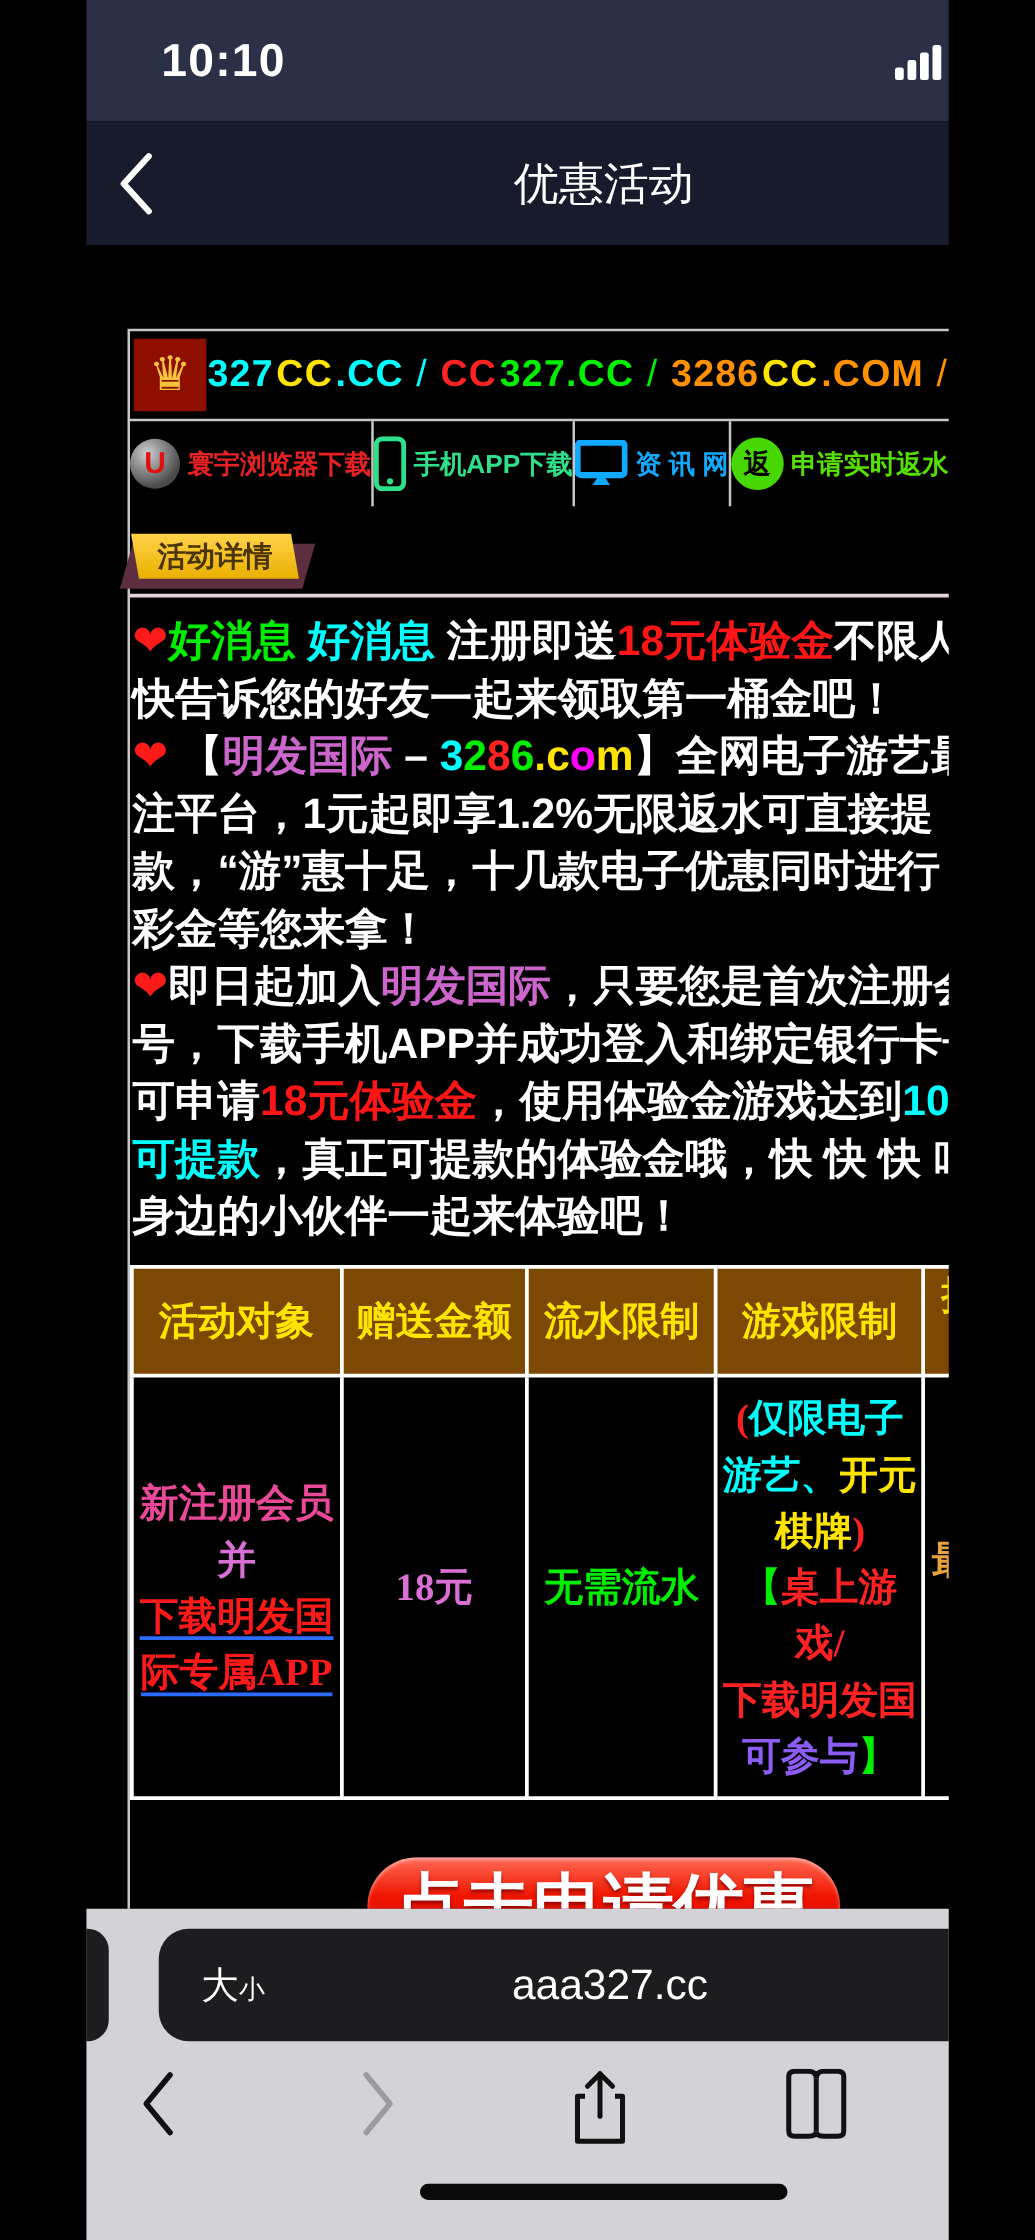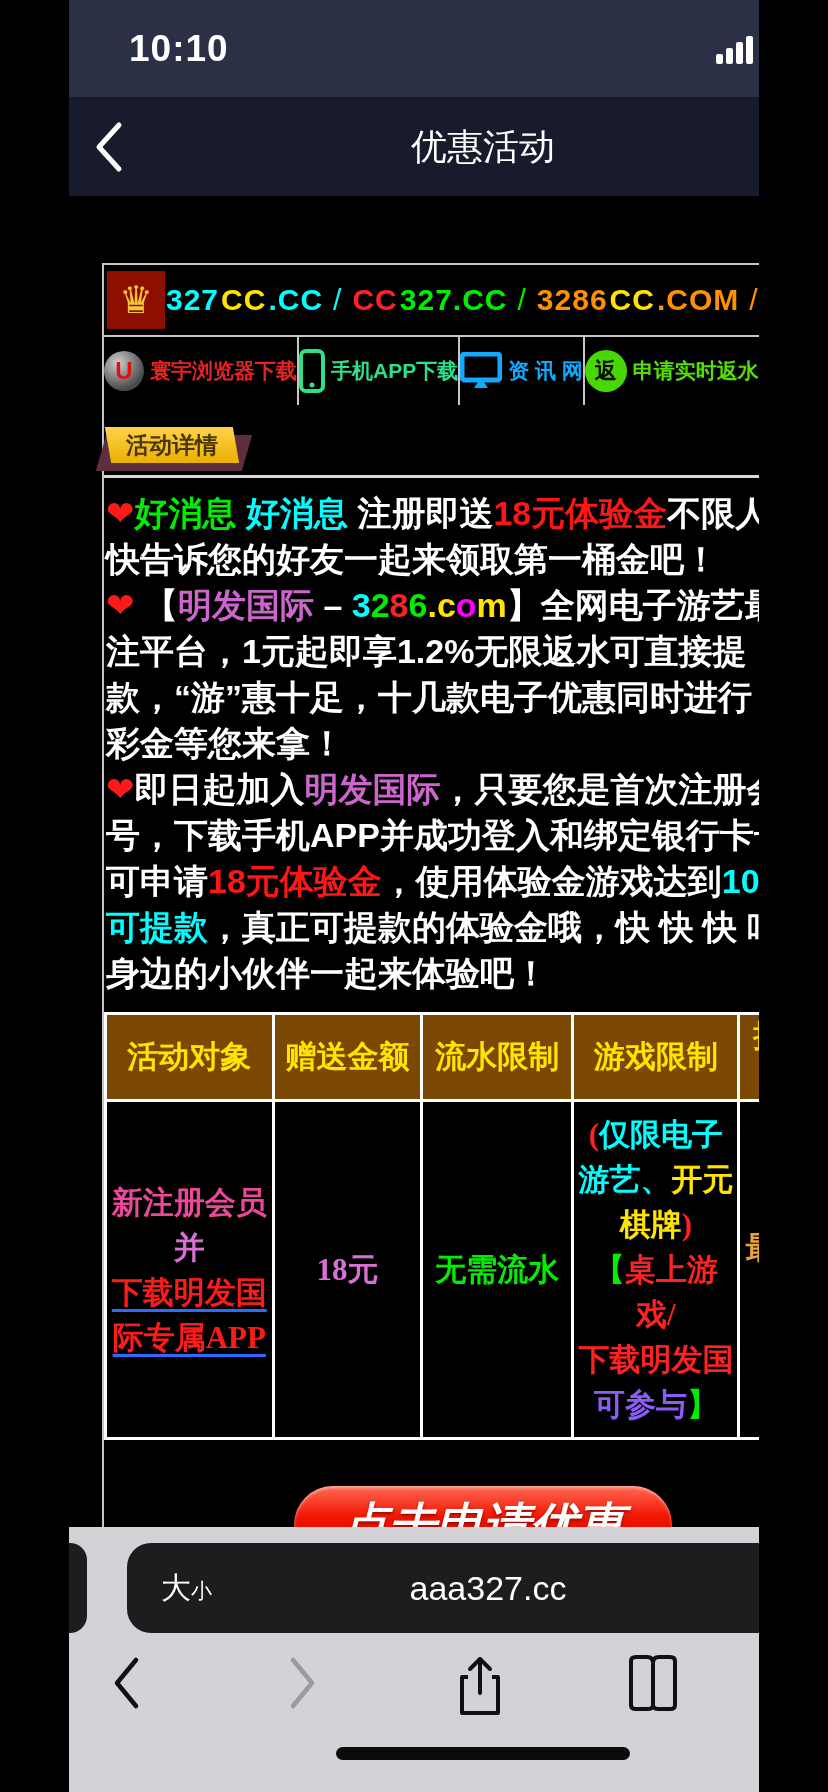--- a/index.html
+++ b/index.html
@@ -65,21 +65,21 @@
   table.promo th { background:#7b4903; color:#ffe400; font-size:31px; font-weight:700; height:52px; }
   table.promo td { font-size:31px; line-height:45px; font-weight:600; padding:10px 2px; font-family:"Liberation Serif","DejaVu Serif",serif; }
   .cell-line { display:block; }
   .c1{width:22.2%}.c2{width:19.7%}.c3{width:20%}.c4{width:22%}.c5{width:16.1%}
 
   
   .btn-area { padding:46px 0 64px 0; text-align:center; }
   .apply-btn { display:inline-block; width:378px; height:78px; line-height:78px; border-radius:39px;
     background:linear-gradient(#ff6a55 0%,#f01500 40%,#cf0000 100%);
     box-shadow:0 3px 8px rgba(0,0,0,.6), inset 0 2px 3px rgba(255,255,255,.45);
-    color:#fff; font-size:47px; font-weight:700; text-shadow:0 2px 3px rgba(120,0,0,.7); cursor:pointer;font-style:italic; }
+    color:#fff; font-size:56px; font-weight:700; text-shadow:0 2px 3px rgba(120,0,0,.7); cursor:pointer; }
 
   
   .safari { position:absolute; left:0; top:1527px; width:828px; height:265px; background:#d2d2d7; }
   .tab-peek { position:absolute; left:-16px; top:16px; width:34px; height:90px; background:#1d1d20; border-radius:18px; }
   .url-bar { position:absolute; left:58px; top:16px; width:710px; height:90px; background:#1d1d20; border-radius:24px; display:flex; align-items:center; cursor:pointer;padding-left:12px; }
   .textsize { position:absolute; left:34px; color:#fff; cursor:pointer; }
   .textsize .big { font-size:30px; } .textsize .small { font-size:21px; }
   .url-text { flex:1; text-align:center; color:#fff; font-size:34px; }
   .reload { position:absolute; right:26px; top:24px; cursor:pointer; }
   .toolbar { position:absolute; left:0; top:128px; width:828px; height:70px; }

